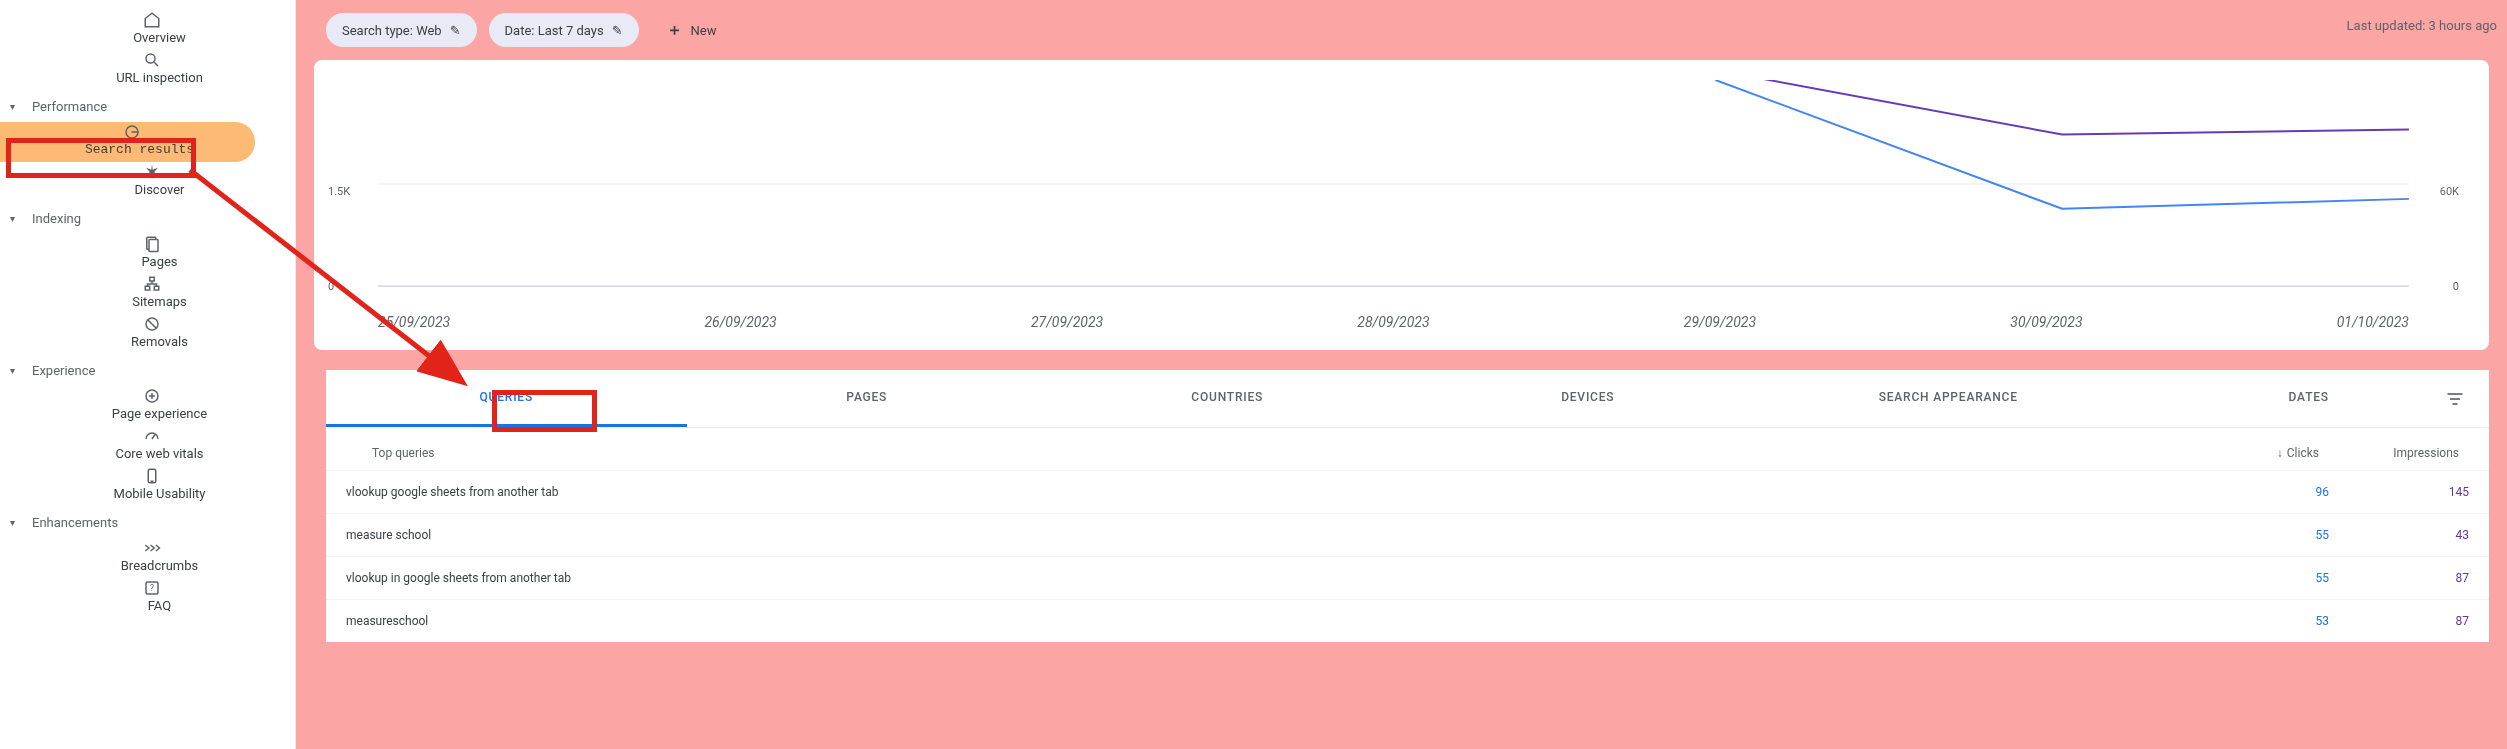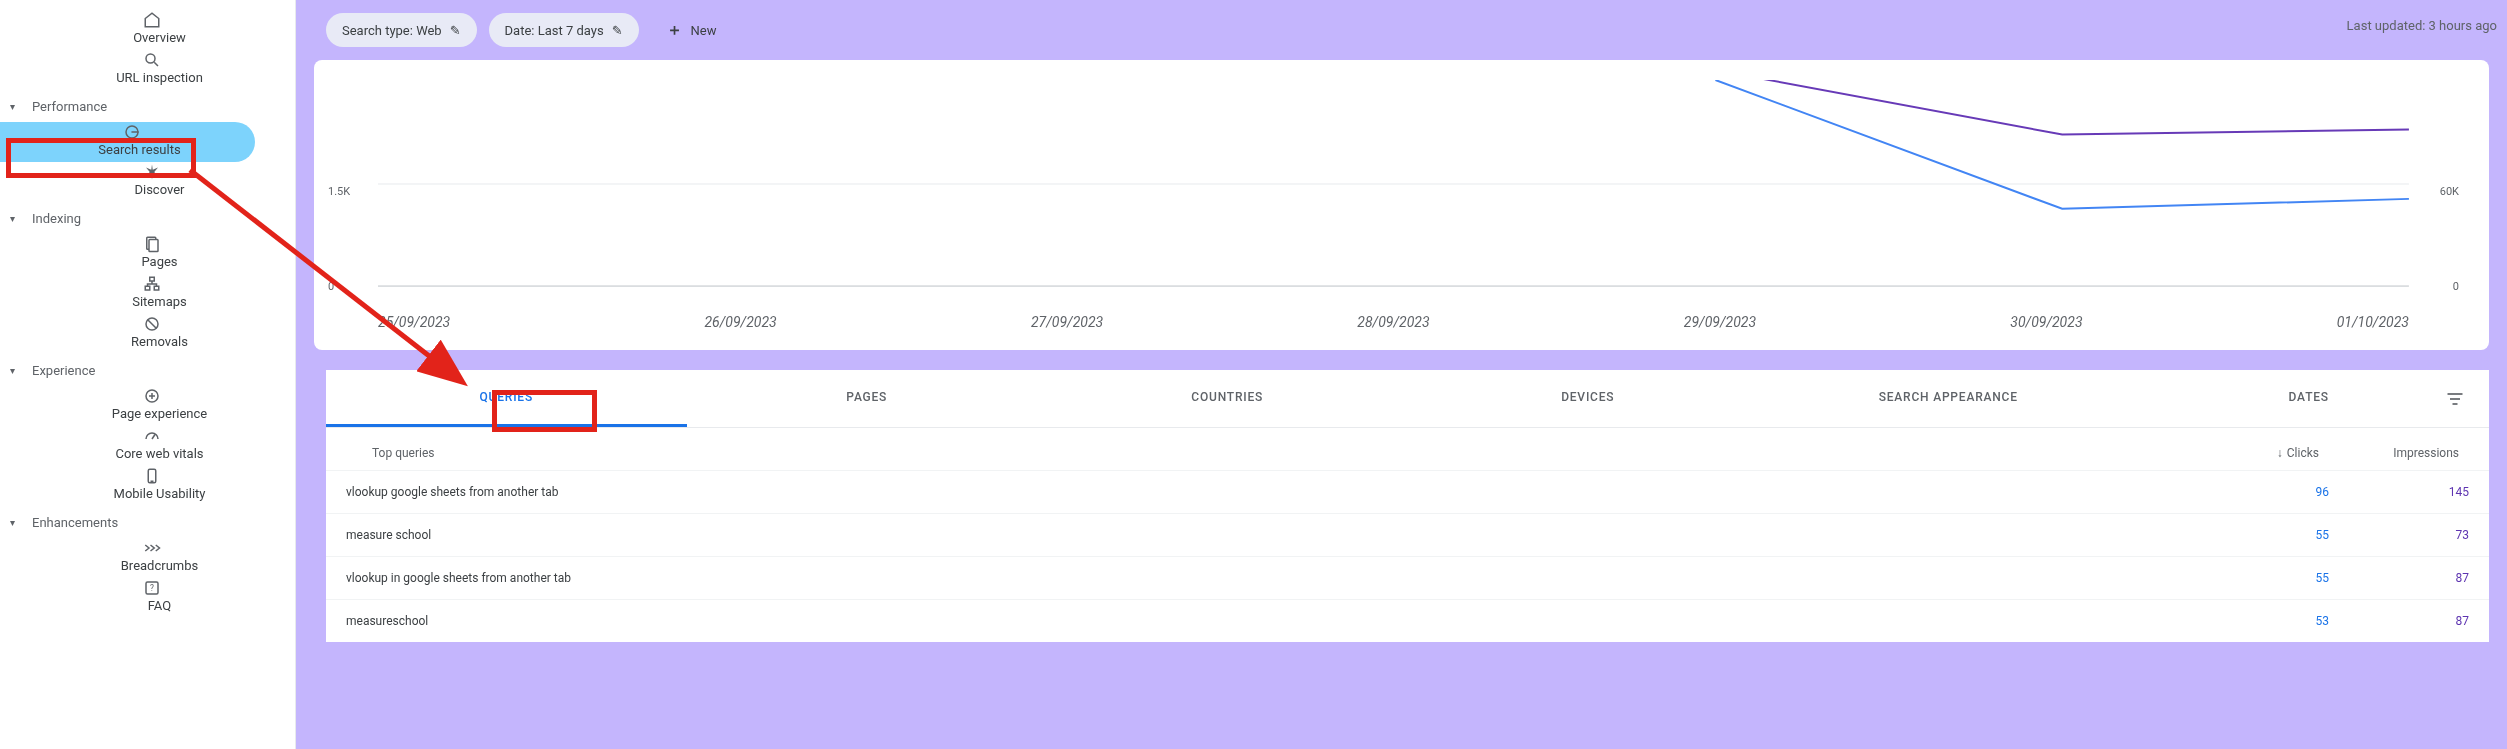--- a/index.html
+++ b/index.html
@@ -2,26 +2,26 @@
 <html><head>
 <meta charset="utf-8">
 <style>
   * { margin: 0; padding: 0; box-sizing: border-box; }
   body { font-family: Roboto, "Helvetica Neue", Arial, sans-serif; font-size: 13px; color: #3c4043; background: #fff; width: 2507px; height: 749px; overflow: hidden; position: relative; }
   
   
   .sidebar { position: absolute; left: 0; top: 0; width: 296px; height: 749px; background: #fff; border-right: 1px solid #e8eaed; padding-top: 10px; }
   .sidebar-item { display: flex; align-items: center; height: 40px; padding: 0 0 0 24px; cursor: pointer; color: #3c4043; font-size: 13px; flex-direction: column; }
   .sidebar-item .icon { width: 20px; height: 20px; margin-right: 16px; display:flex; align-items:center; justify-content:center; color:#5f6368; }
-  .sidebar-item.active { background: #7dd3fc; border-top-right-radius: 20px; border-bottom-right-radius: 20px; margin-right: 40px; }
+  .sidebar-item.active { background: #fdba74; border-top-right-radius: 20px; border-bottom-right-radius: 20px; margin-right: 40px; font-family: Liberation Mono, monospace; }
   .sidebar-section { display:flex; align-items:center; height: 32px; padding: 0 0 0 10px; color: #5f6368; font-size: 13px; }
   .sidebar-section .chev { width:18px; margin-right: 4px; font-size: 10px; color:#5f6368; }
   
   
-  .main { position:absolute; left: 296px; top:0; right:0; height:749px; background:#c4b5fd; }
+  .main { position:absolute; left: 296px; top:0; right:0; height:749px; background:#fca5a5; }
   
   
   .filter-bar { position:relative; height: 60px; display:flex; align-items:center; padding-left: 30px; }
   .chip { background:#e8eaf6; color:#3c4043; border-radius: 20px; height: 34px; display:flex; align-items:center; padding: 0 16px; margin-right: 12px; font-size: 13px; cursor:pointer; }
   .chip .pencil { margin-left: 8px; font-size:13px; }
   .new-btn { display:flex; align-items:center; padding: 0 16px; height:34px; font-size:13px; cursor:pointer; color:#3c4043; }
   .new-btn .plus { margin-right: 8px; font-size:16px; font-weight:bold; }
   .last-updated { position:absolute; right:10px; top:18px; color:#5f6368; font-size:13px; }
   
   
@@ -266,21 +266,21 @@
     </div>
     <div id="table-body">
         <div class="data-row">
           <div class="col-query">vlookup google sheets from another tab</div>
           <div class="col-clicks">96</div>
           <div class="col-impr">145</div>
         </div>
         <div class="data-row">
           <div class="col-query">measure school</div>
           <div class="col-clicks">55</div>
-          <div class="col-impr">73</div>
+          <div class="col-impr">43</div>
         </div>
         <div class="data-row">
           <div class="col-query">vlookup in google sheets from another tab</div>
           <div class="col-clicks">55</div>
           <div class="col-impr">87</div>
         </div>
         <div class="data-row">
           <div class="col-query">measureschool</div>
           <div class="col-clicks">53</div>
           <div class="col-impr">87</div>

